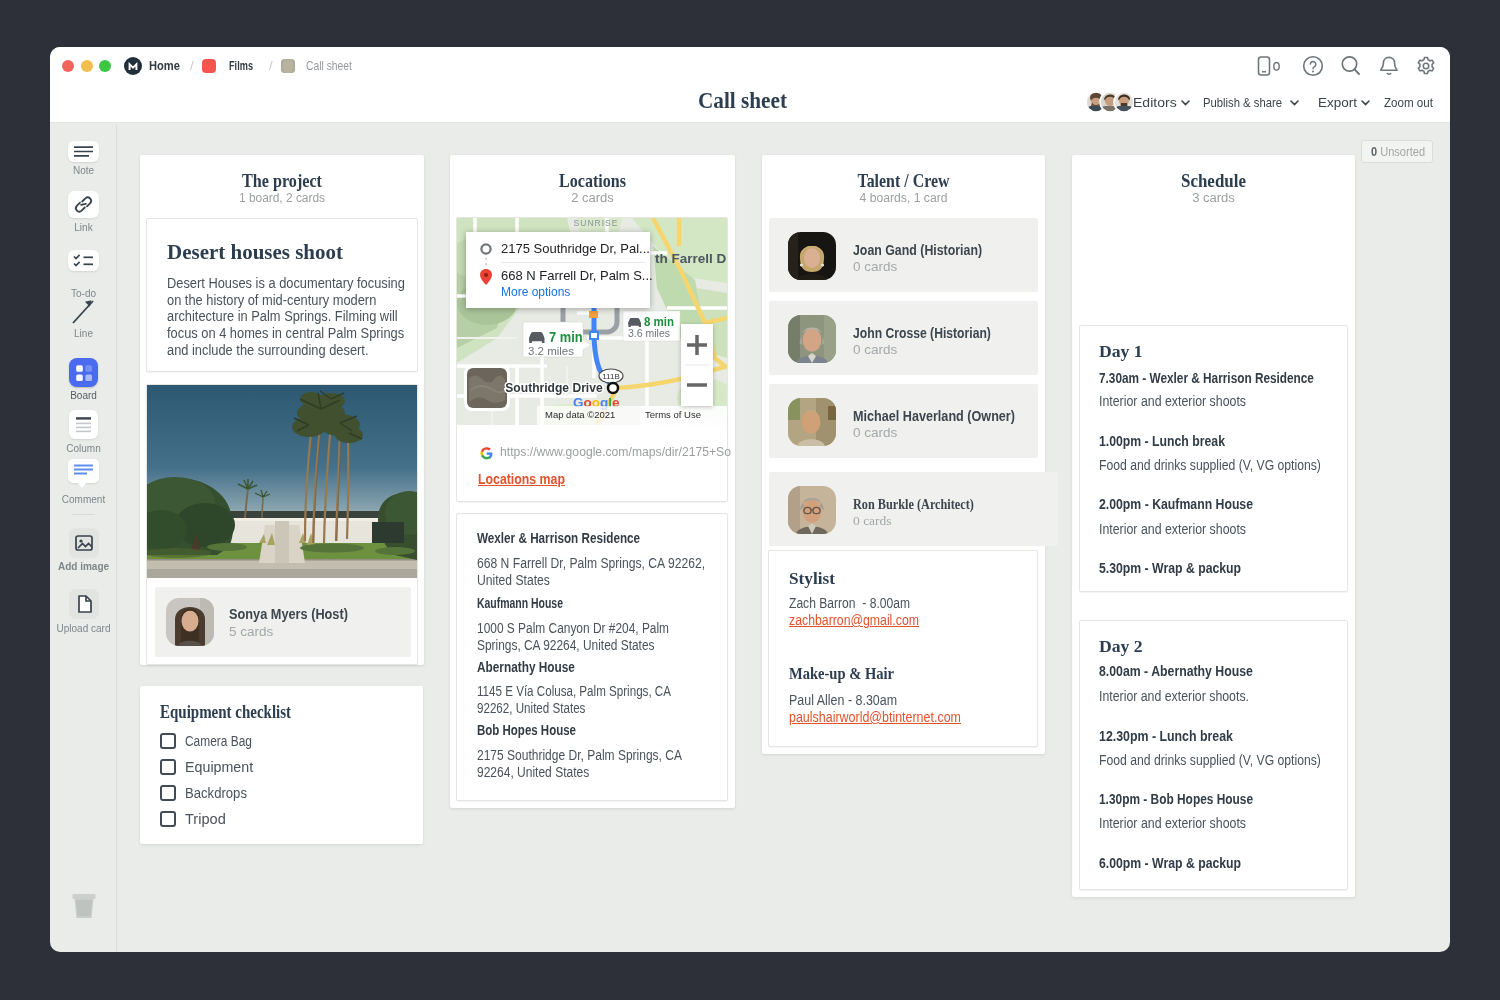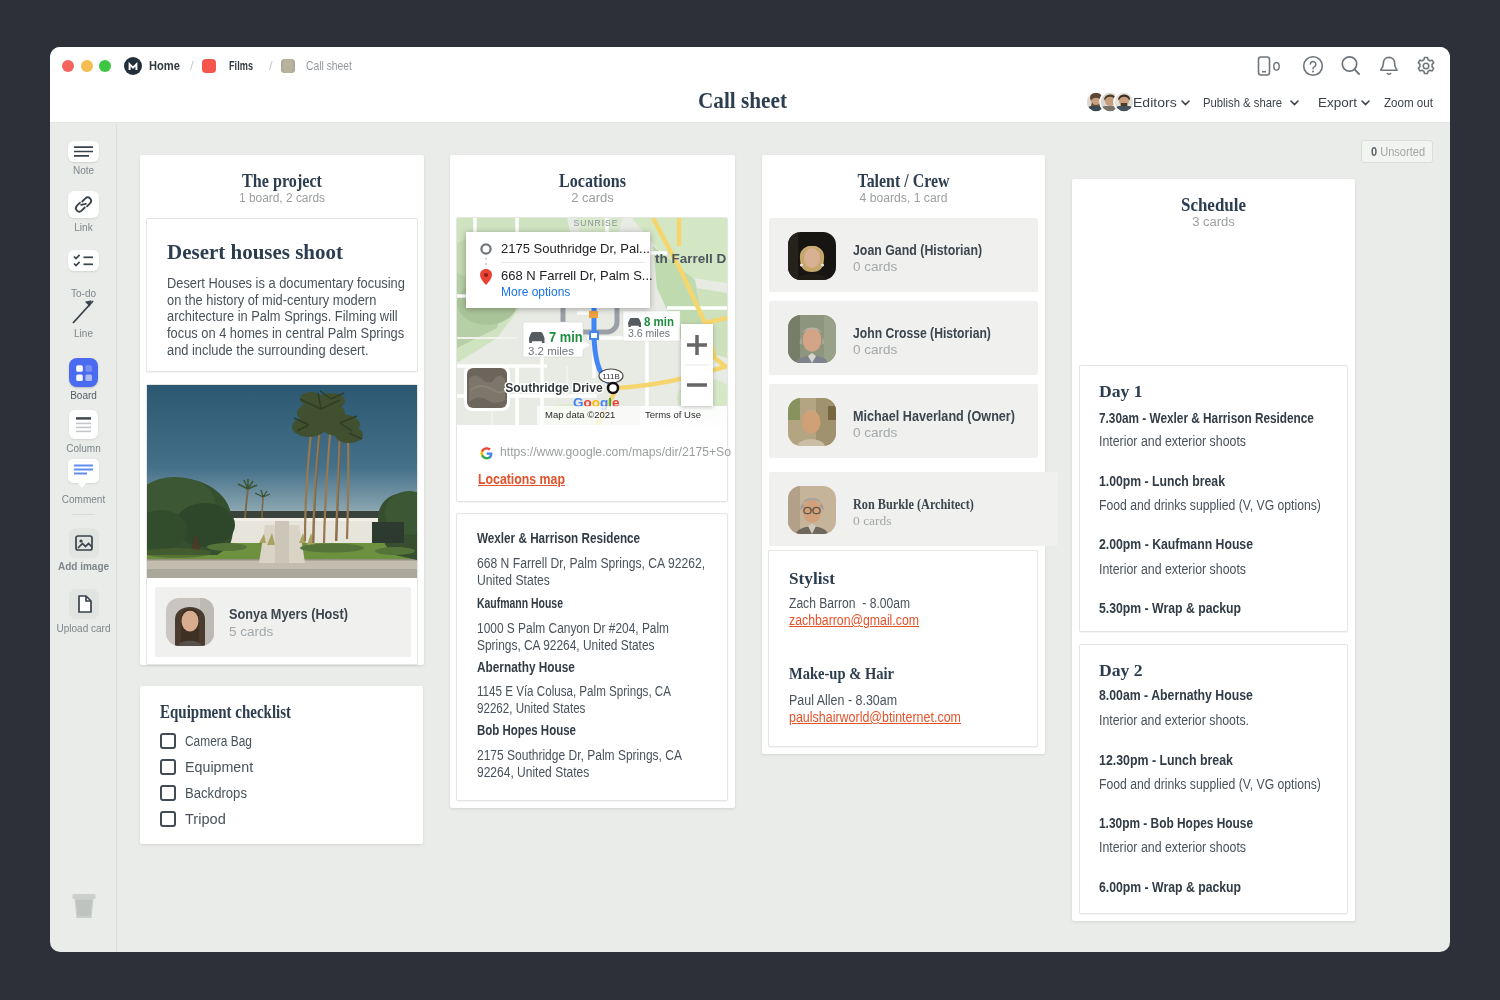--- a/index.html
+++ b/index.html
@@ -542,24 +542,24 @@
     <div class="card" style="left:6px;top:395px;width:270px;height:197px;">
       <div class="abs serif" style="transform:scaleX(1.014);transform-origin:0 50%;left:20px;top:18px;font-size:17px;color:#2c3d4f;">Stylist</div>
       <div class="abs body15" style="transform:scaleX(0.864);transform-origin:0 50%;left:20px;top:44px;">Zach Barron&nbsp; - 8.00am</div>
       <div class="abs body15 olink" style="transform:scaleX(0.878);transform-origin:0 50%;left:20px;top:61px;">zachbarron@gmail.com</div>
       <div class="abs serif" style="transform:scaleX(0.855);transform-origin:0 50%;left:20px;top:113px;font-size:17px;color:#2c3d4f;">Make-up &amp; Hair</div>
       <div class="abs body15" style="transform:scaleX(0.890);transform-origin:0 50%;left:20px;top:141px;">Paul Allen - 8.30am</div>
       <div class="abs body15 olink" style="transform:scaleX(0.890);transform-origin:0 50%;left:20px;top:158px;">paulshairworld@btinternet.com</div>
     </div>
   </div>
 
-  <div class="column" style="left:1022px;top:108px;width:283px;height:742px;margin-top:24px;">
+  <div class="column" style="left:1022px;top:108px;width:283px;height:742px;">
     <div class="colttl" style="transform:scaleX(0.892);transform-origin:50% 50%;top:15px;">Schedule</div>
     <div class="colsub" style="transform:scaleX(1.040);transform-origin:50% 50%;top:36px;">3 cards</div>
-    <div class="card" style="left:7px;top:186px;width:269px;height:267px;">
+    <div class="card" style="left:7px;top:170px;width:269px;height:267px;">
       <div class="abs serif" style="transform:scaleX(1.040);transform-origin:0 50%;left:19px;top:16px;font-size:17px;color:#2c3d4f;">Day 1</div>
       <div class="abs bold15" style="transform:scaleX(0.843);transform-origin:0 50%;left:19px;top:43.5px;">7.30am - Wexler &amp; Harrison Residence</div>
       <div class="abs body15" style="transform:scaleX(0.883);transform-origin:0 50%;left:19px;top:67px;">Interior and exterior shoots</div>
       <div class="abs bold15" style="transform:scaleX(0.875);transform-origin:0 50%;left:19px;top:106.5px;">1.00pm - Lunch break</div>
       <div class="abs body15" style="transform:scaleX(0.871);transform-origin:0 50%;left:19px;top:130.5px;">Food and drinks supplied (V, VG options)</div>
       <div class="abs bold15" style="transform:scaleX(0.876);transform-origin:0 50%;left:19px;top:170px;">2.00pm - Kaufmann House</div>
       <div class="abs body15" style="transform:scaleX(0.883);transform-origin:0 50%;left:19px;top:194.5px;">Interior and exterior shoots</div>
       <div class="abs bold15" style="transform:scaleX(0.875);transform-origin:0 50%;left:19px;top:234px;">5.30pm - Wrap &amp; packup</div>
     </div>
     <div class="card" style="left:7px;top:465px;width:269px;height:270px;">

